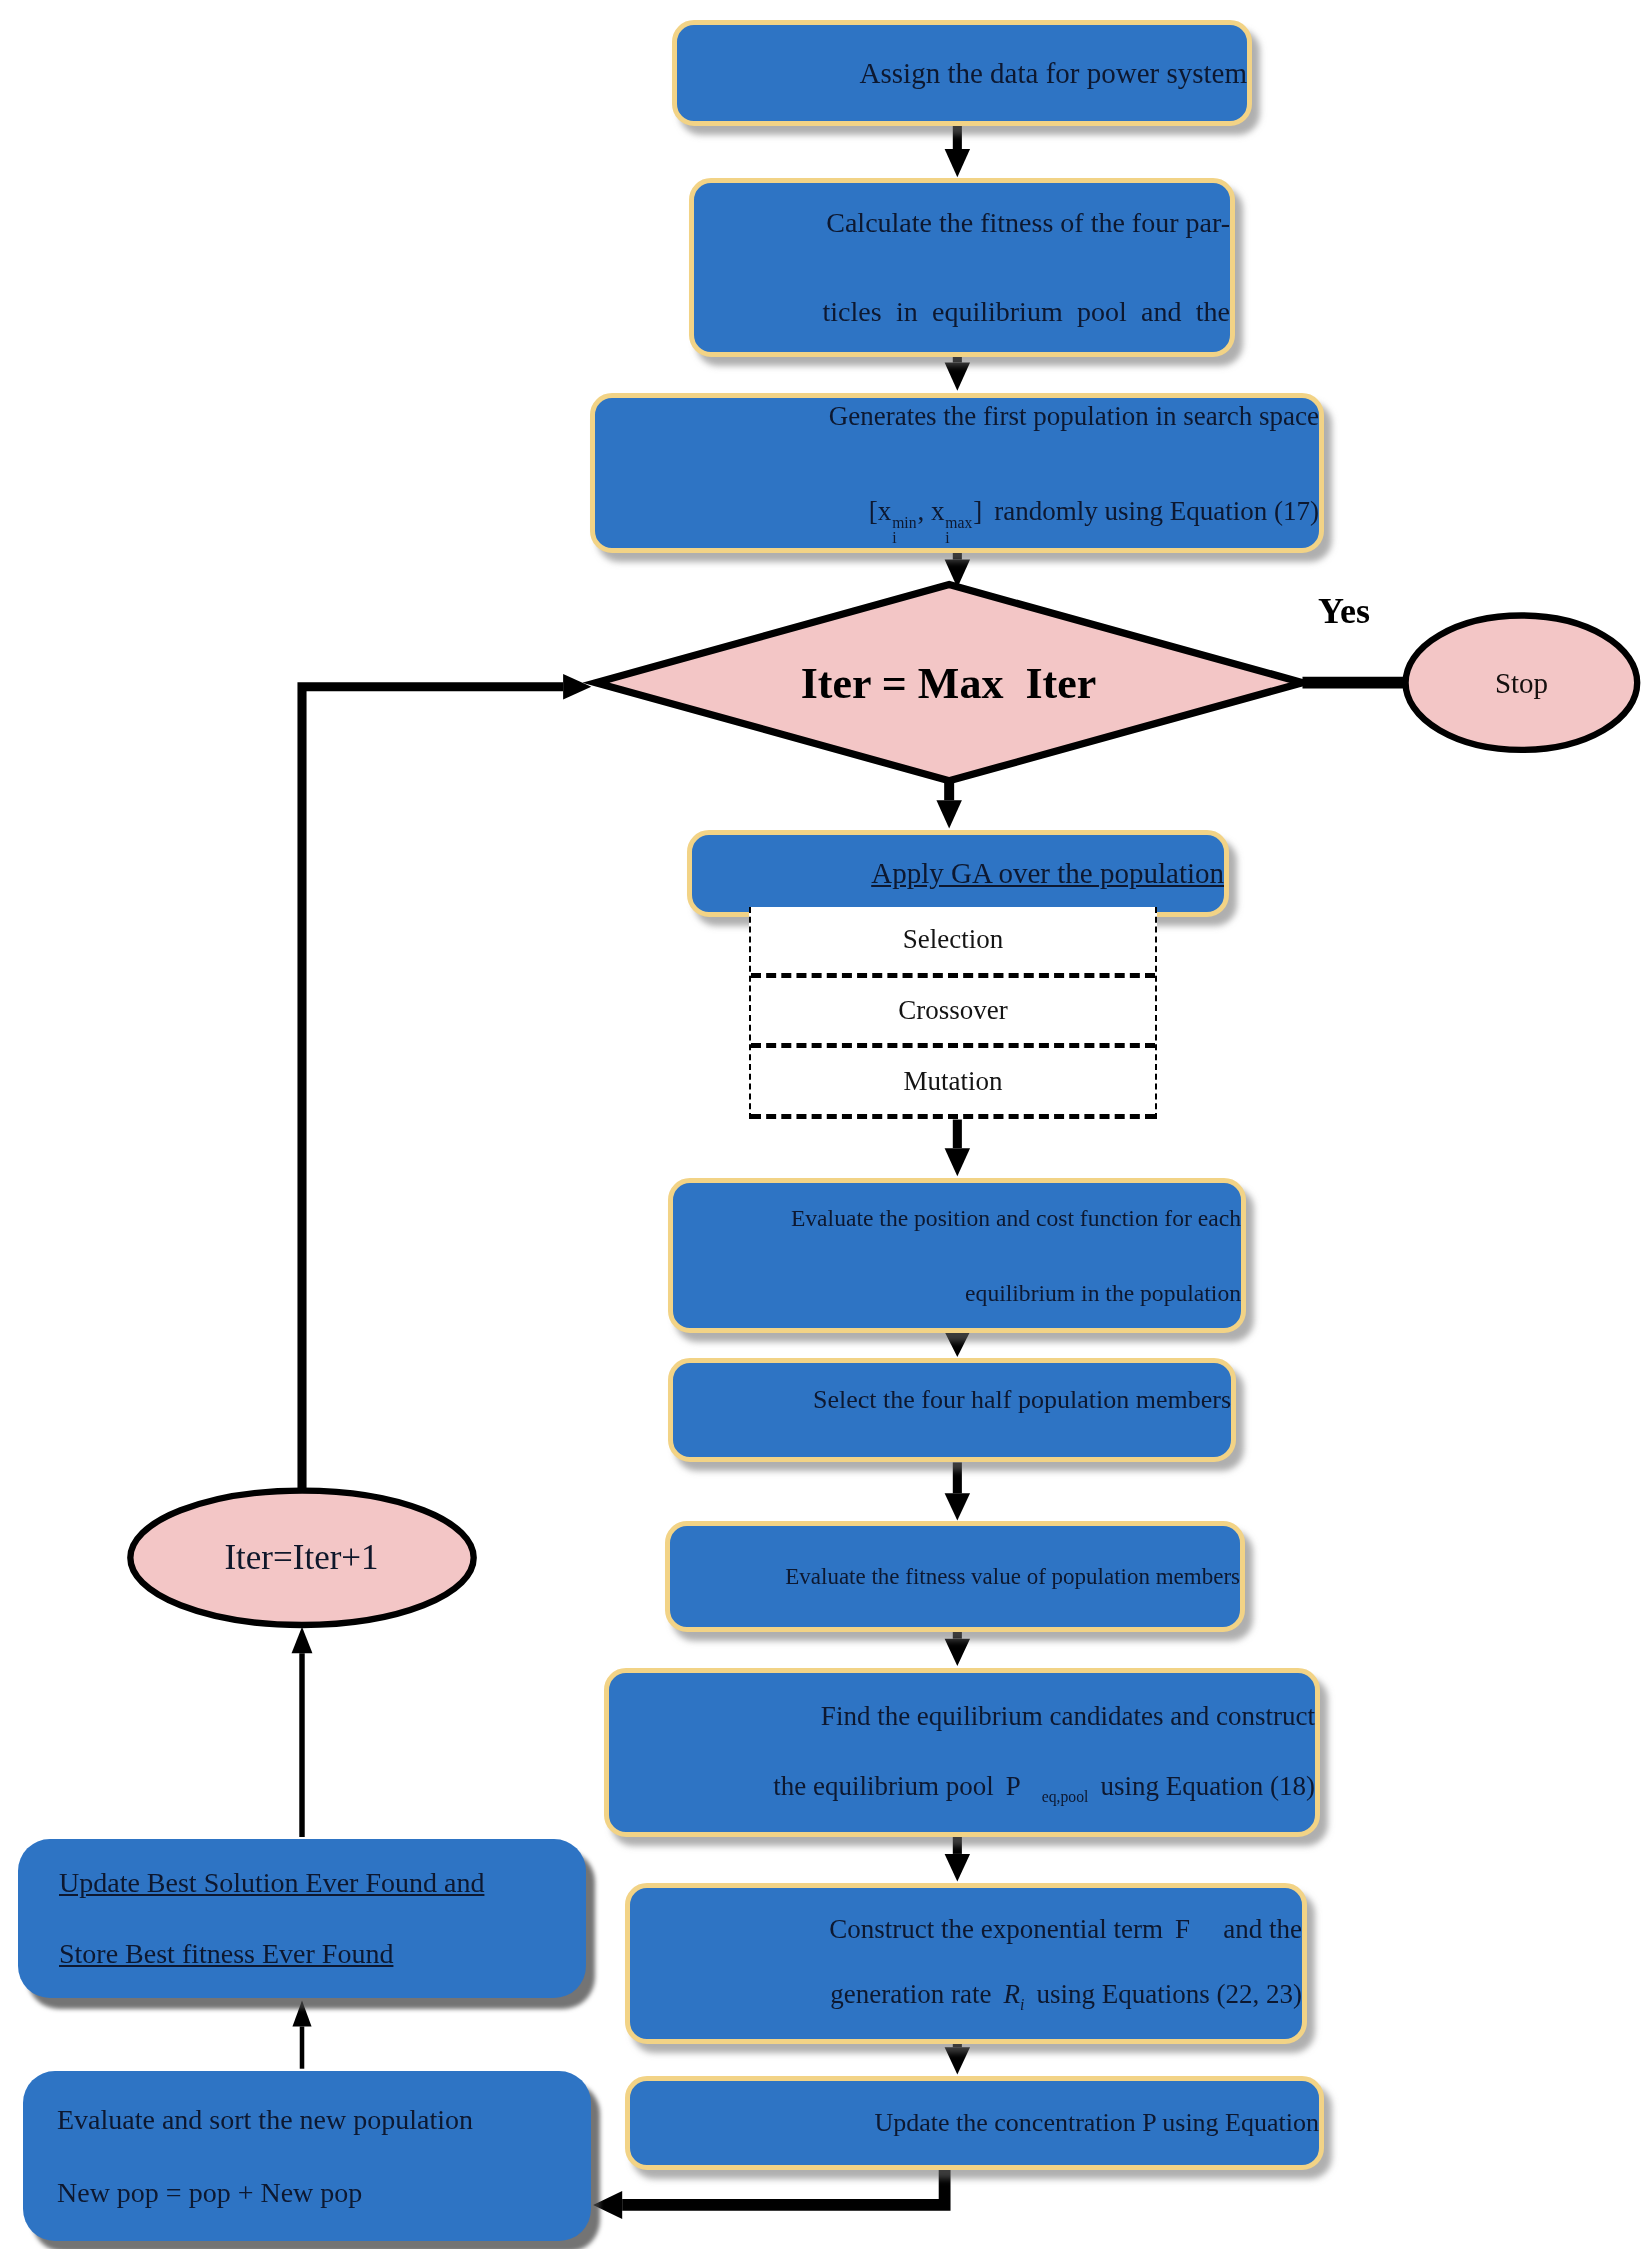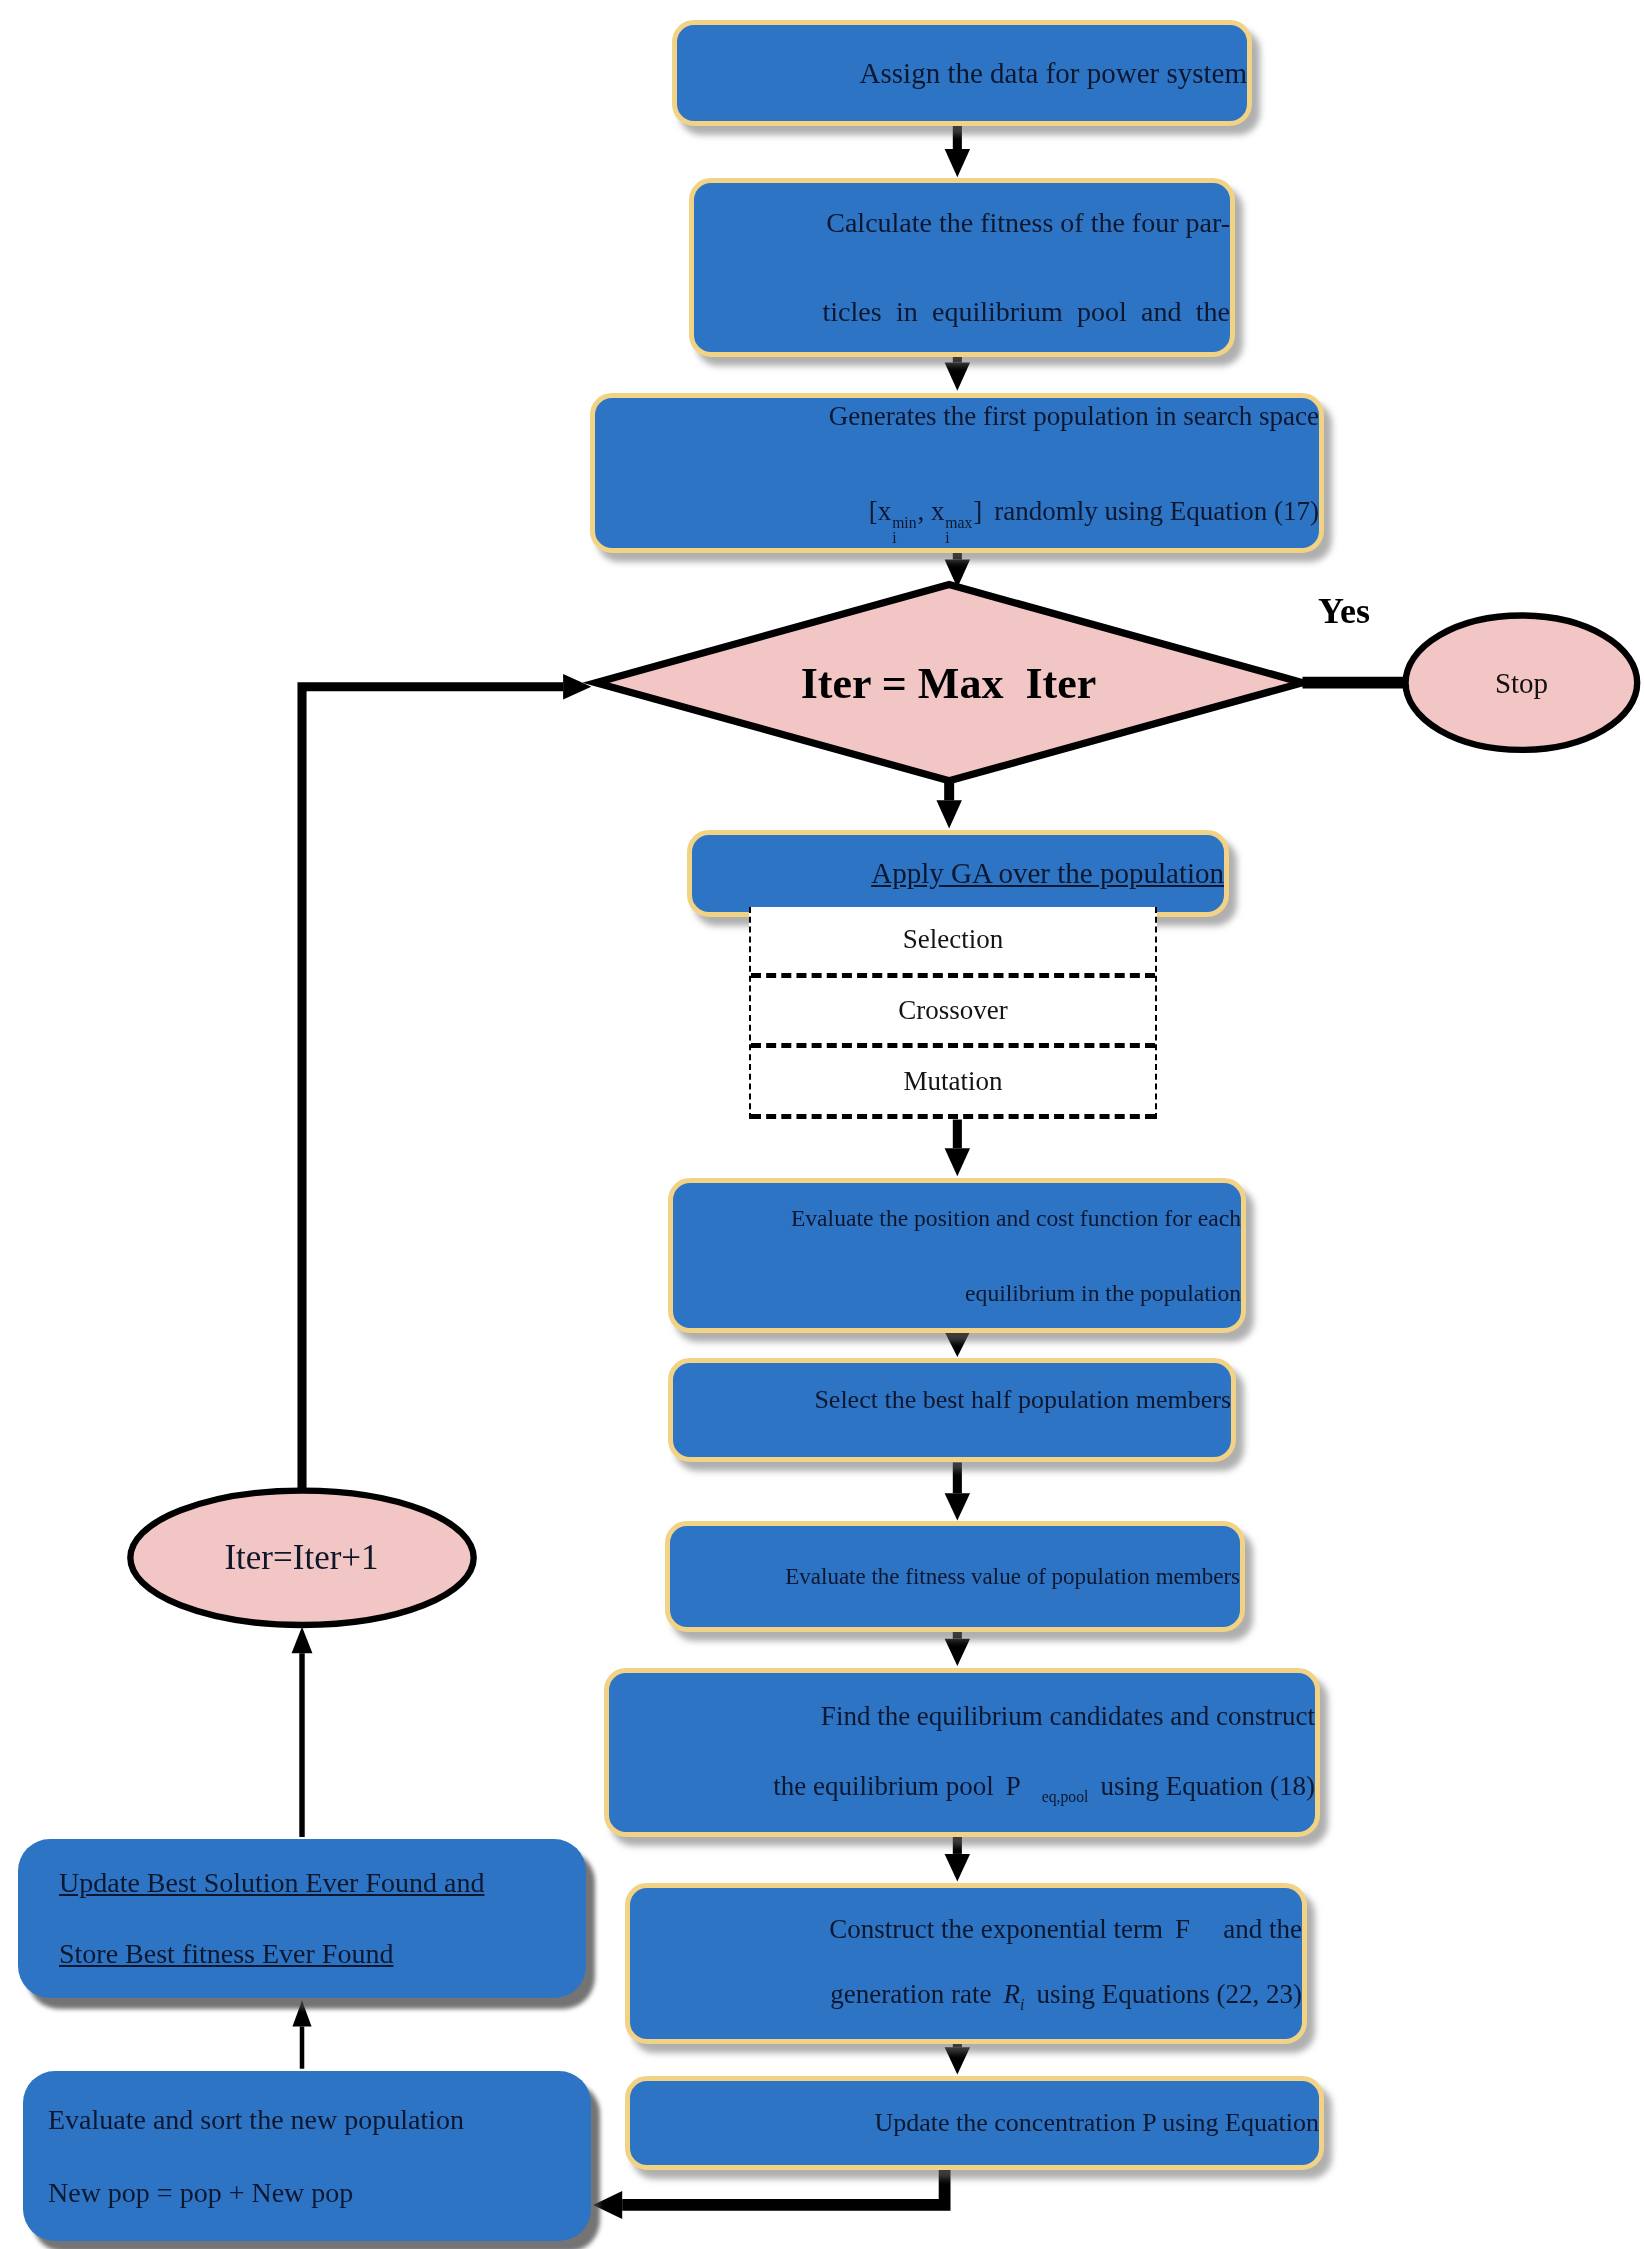--- a/index.html
+++ b/index.html
@@ -161,21 +161,21 @@
       <span>Mutation</span>
     </div>
   </div>
 
   <div class="node gold" style="left:668px;top:1178px;width:568px;height:145px;font-size:23.6px;gap:48px;">
     <div class="line">Evaluate the position and cost function for each</div>
     <div class="line">equilibrium in the population</div>
   </div>
 
   <div class="node gold" style="left:668px;top:1358px;width:568px;height:104px;font-size:26px;justify-content:flex-start;padding-top:22px;box-sizing:border-box;">
-    <div class="line">Select the best half population members</div>
+    <div class="line">Select the four half population members</div>
   </div>
 
   <div class="node gold" style="left:665px;top:1521px;width:570px;height:101px;font-size:23px;">
     <div class="line">Evaluate the fitness value of population members</div>
   </div>
 
   <div class="node gold" style="left:604px;top:1668px;width:706px;height:159px;font-size:27px;gap:39px;">
     <div class="line">Find the equilibrium candidates and construct</div>
     <div class="line">
       <span>the equilibrium pool</span><span class="sp8"></span><span><span>P⃗</span><sub class="eqsub">eq,pool</sub></span><span class="sp8"></span><span>using Equation (18)</span>
@@ -193,21 +193,21 @@
 
   <div class="node gold" style="left:625px;top:2076px;width:672px;height:84px;font-size:26px;padding-left:17px;">
     <div class="line">Update the concentration P using Equation</div>
   </div>
 
   <div class="node plain" style="left:18px;top:1839px;width:568px;height:159px;font-size:28px;gap:39px;padding-left:41px;box-sizing:border-box;text-decoration:underline;">
     <div class="line">Update Best Solution Ever Found and</div>
     <div class="line">Store Best fitness Ever Found</div>
   </div>
 
-  <div class="node plain" style="left:23px;top:2071px;width:568px;height:170px;font-size:28px;gap:41px;padding-left:25px;box-sizing:border-box;">
+  <div class="node plain" style="left:23px;top:2071px;width:568px;height:170px;font-size:28px;gap:41px;padding-left:34px;box-sizing:border-box;">
     <div class="line">Evaluate and sort the new population</div>
     <div class="line">New pop = pop + New pop</div>
   </div>
 
   <div class="lbl" style="left:129px;top:1524px;width:345px;height:68px;font-size:35px;color:#0f172a;">
     <span>Iter=Iter+1</span>
   </div>
 
 </div>
 

